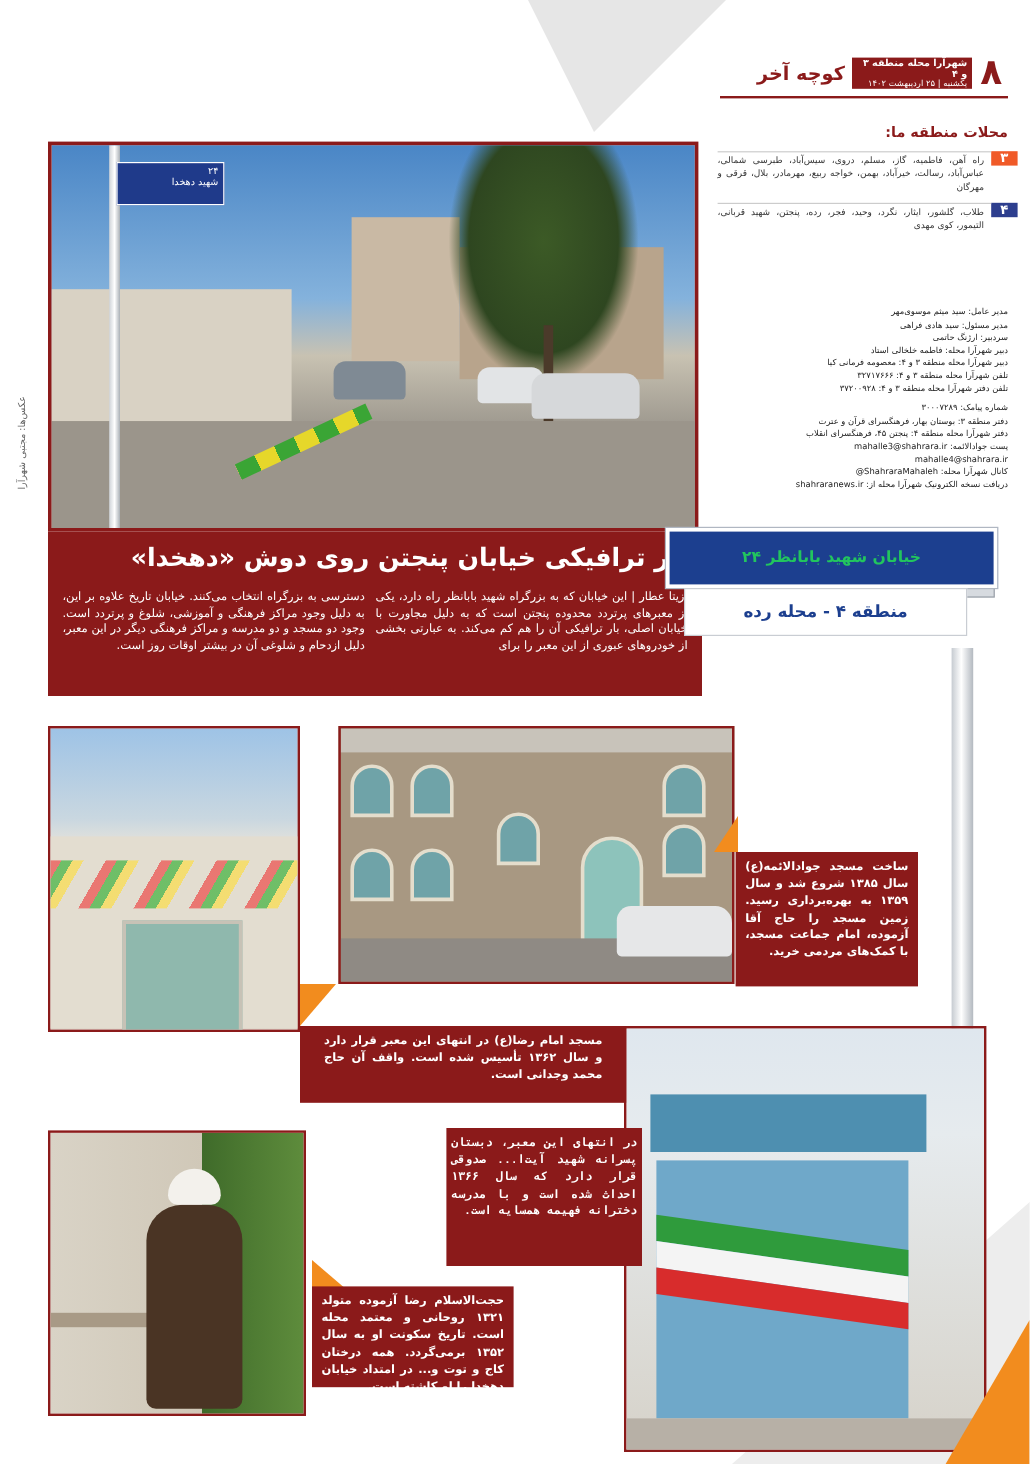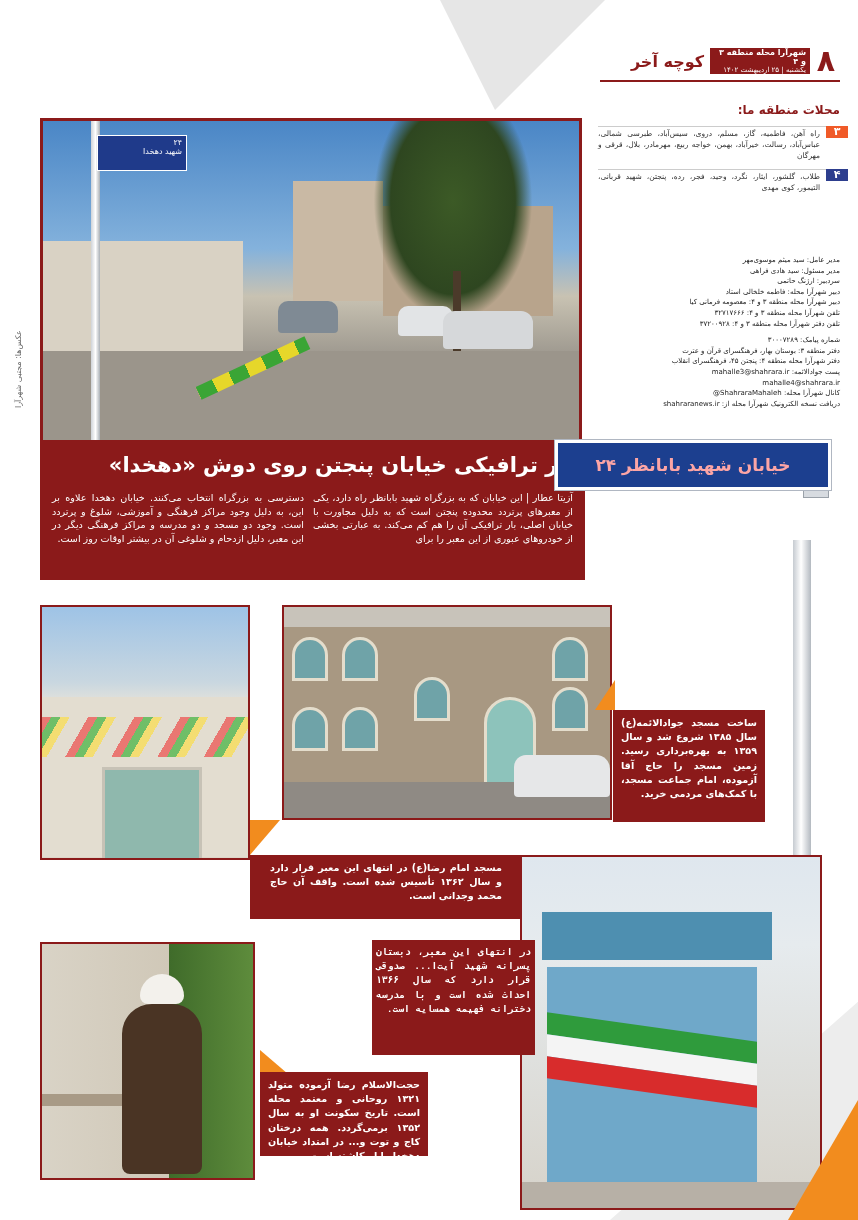--- a/index.html
+++ b/index.html
@@ -57,21 +57,21 @@
 
   
   .article { position: absolute; left: 40px; top: 443px; width: 545px; height: 137px; background: #8b1a1a; color: #fff; }
   .headline { position: absolute; top: 10px; right: 12px; font-size: 21px; font-weight: bold; white-space: nowrap; }
   .col { position: absolute; top: 48px; font-size: 9.6px; line-height: 13.5px; text-align: justify; }
   .col.right { right: 12px; width: 260px; }
   .col.left { left: 12px; width: 252px; }
 
   
   .sign-big { position: absolute; left: 555px; top: 440px; width: 276px; height: 100px; }
-  .sign-blue { position:absolute; left:0; top:0; width: 276px; height: 50px; background:#1c3f8f; border:3px solid #fff; outline: 1px solid #b0b7c2; color:#fca5a5; font-weight:bold; font-size: 17px; text-align:center; line-height: 44px; }
+  .sign-blue { position:absolute; left:0; top:0; width: 276px; height: 50px; background:#1c3f8f; border:3px solid #fff; outline: 1px solid #b0b7c2; color:#22c55e; font-weight:bold; font-size: 13px; text-align:center; line-height: 44px; }
   .sign-white { position:absolute; left:15px; top:50px; width: 236px; height: 40px; background:#fff; border:1px solid #c9cdd3; color:#1c3f8f; font-weight:bold; font-size: 14px; text-align:center; line-height: 38px; }
   .sign-pole { position:absolute; left: 793px; top: 540px; width: 18px; height: 680px; background: linear-gradient(90deg,#c6cbd1 0%, #fff 45%, #b3b9c0 100%); }
   .sign-clamp { position:absolute; width: 26px; height: 10px; background:#d7dbe0; border:1px solid #9aa1a9; }
 
   
   .p-alley { left: 40px; top: 605px; width: 210px; height: 255px; border: 2px solid #8b1a1a; background: linear-gradient(180deg,#9ec3e6 0%, #c9d7e0 30%, #e9e4da 40%, #ddd6c8 100%); }
   .p-alley .wall { position:absolute; left:0; top: 90px; width: 206px; height: 160px; background: #e3ddd0; }
   .p-alley .gate { position:absolute; left: 60px; top: 160px; width: 100px; height: 95px; background: #8fb8ad; border: 3px solid #c7c2b6; }
   .p-alley .flags { position:absolute; left:0; top: 110px; width: 206px; height: 40px; background: repeating-linear-gradient(120deg,#e33 0 8px,#2a2 8px 16px,#fd3 16px 24px, transparent 24px 40px); opacity: .6; }
 
@@ -169,28 +169,29 @@
   <div class="sign">
     <div>۲۴</div>
     <div>شهید دهخدا</div>
   </div>
 </div>
 <div class="photo-credit">عکس‌ها: مجتبی شهرآرا</div>
 
 <div class="article">
   <div class="headline">بار ترافیکی خیابان پنجتن روی دوش «دهخدا»</div>
   <div class="col right">آزیتا عطار | این خیابان که به بزرگراه شهید بابانظر راه دارد، یکی از معبرهای پرتردد محدوده پنجتن است که به دلیل مجاورت با خیابان اصلی، بار ترافیکی آن را هم کم می‌کند. به عبارتی بخشی از خودروهای عبوری از این معبر را برای</div>
-  <div class="col left">دسترسی به بزرگراه انتخاب می‌کنند. خیابان دهخدا علاوه بر این، به دلیل وجود مراکز فرهنگی و آموزشی، شلوغ و پرتردد است. وجود دو مسجد و دو مدرسه و مراکز فرهنگی دیگر در این معبر، دلیل ازدحام و شلوغی آن در بیشتر اوقات روز است.</div>
+  <div class="col left">دسترسی به بزرگراه انتخاب می‌کنند. خیابان تاریخ علاوه بر این، به دلیل وجود مراکز فرهنگی و آموزشی، شلوغ و پرتردد است. وجود دو مسجد و دو مدرسه و مراکز فرهنگی دیگر در این معبر، دلیل ازدحام و شلوغی آن در بیشتر اوقات روز است.</div>
 </div>
 
 <div class="sign-pole"></div>
 <div class="sign-clamp" style="left:803px;top:446px;"></div>
 <div class="sign-clamp" style="left:803px;top:488px;"></div>
 <div class="sign-big">
   <div class="sign-blue">خیابان شهید بابانظر ۲۴</div>
+  <div class="sign-white">منطقه ۴ - محله رده</div>
 </div>
 
 <div class="photo p-alley">
   <div class="wall"></div>
     <div class="flags"></div>
     <div class="gate"></div>
 </div>
 
 <div class="photo p-mosque">
   <div class="roof"></div>

